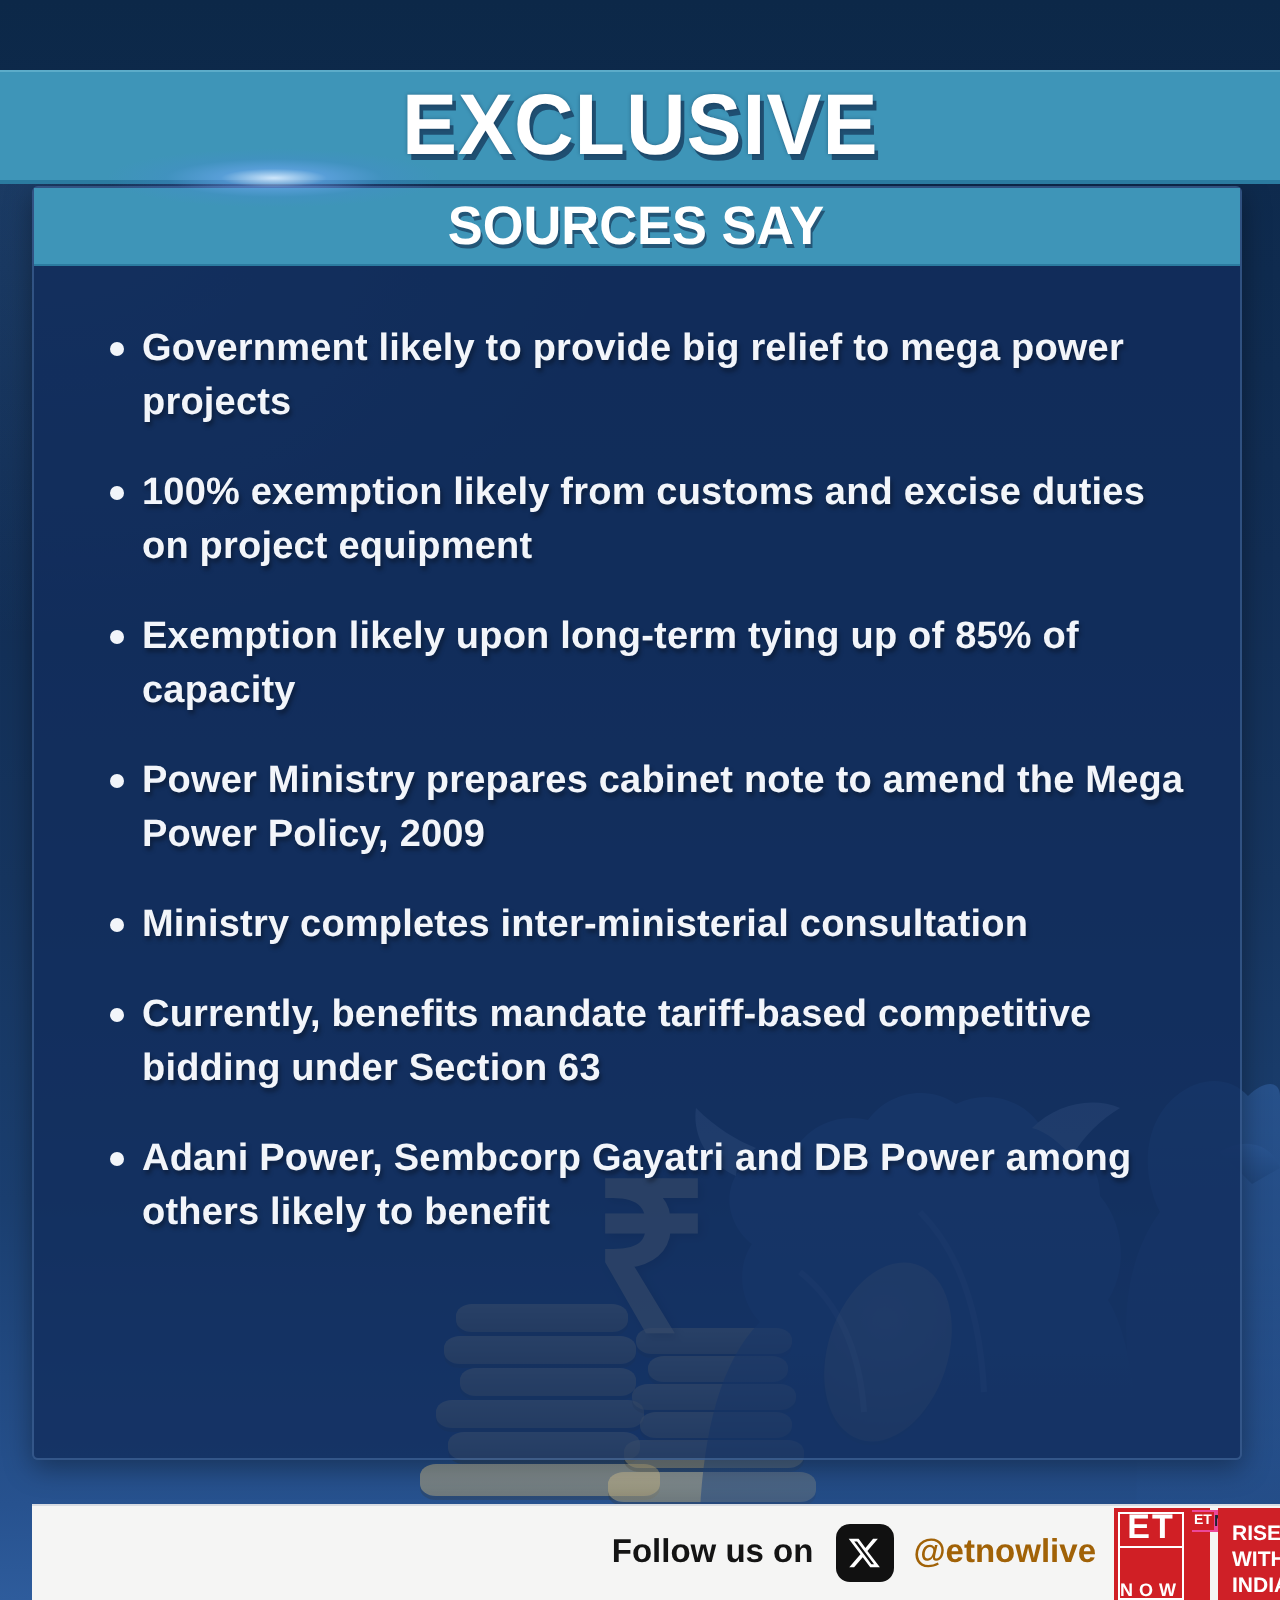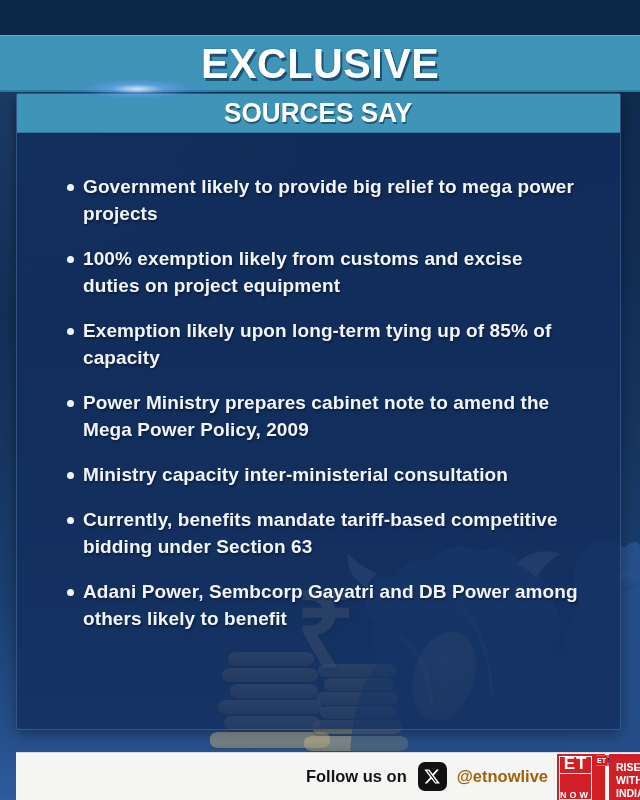--- a/index.html
+++ b/index.html
@@ -30,21 +30,21 @@
     transform:scaleX(0.96);transform-origin:center;
     text-shadow:2px 3px 0 rgba(12,34,66,0.6),0 0 2px rgba(12,34,66,0.4);}
   
   .card{position:absolute;left:16px;top:93px;width:603px;height:635px;z-index:3;
     background:rgba(17,45,92,0.8);border:1px solid rgba(130,175,230,0.28);border-radius:3px;
     box-shadow:0 4px 14px rgba(0,0,0,0.35);}
   .sources{height:38px;background:#3e95b8;border-bottom:1px solid #2b7ba0;
     display:flex;align-items:center;justify-content:center;}
   .sources h2{margin:0;color:#fff;font-size:27px;font-weight:bold;
     transform:scaleX(0.97);text-shadow:1px 2px 0 rgba(12,34,66,0.55);}
-  .bullets{list-style:none;margin:16px;padding:24px 22px 0 30px;}
+  .bullets{list-style:none;margin:4px;padding:24px 22px 0 30px;}
   .bullets li{display:flex;margin-bottom:18px;}
   .dot{flex:0 0 20px;color:#f2f5fa;font-size:19px;line-height:27px;}
   .dot::before{content:"";display:inline-block;width:7px;height:7px;border-radius:50%;
     background:#f2f5fa;margin-left:4px;vertical-align:middle;}
   .btxt{flex:1;color:#f2f5fa;font-size:19px;font-weight:bold;line-height:27px;
     letter-spacing:0.1px;text-shadow:1px 2px 2px rgba(0,0,0,0.35);}
   
   .footer{position:absolute;left:16px;bottom:0;width:100%;height:47px;z-index:5;
     background:#f5f5f4;display:flex;align-items:center;justify-content:flex-end;
     border-top:1px solid #d8dce2;margin-top:28px;}
@@ -132,21 +132,21 @@
       <li>
           <span class="dot"></span>
           <span class="btxt">Exemption likely upon long-term tying up of 85% of capacity</span>
         </li>
       <li>
           <span class="dot"></span>
           <span class="btxt">Power Ministry prepares cabinet note to amend the Mega Power Policy, 2009</span>
         </li>
       <li>
           <span class="dot"></span>
-          <span class="btxt">Ministry capacity inter-ministerial consultation</span>
+          <span class="btxt">Ministry completes inter-ministerial consultation</span>
         </li>
       <li>
           <span class="dot"></span>
           <span class="btxt">Currently, benefits mandate tariff-based competitive bidding under Section 63</span>
         </li>
       <li>
           <span class="dot"></span>
           <span class="btxt">Adani Power, Sembcorp Gayatri and DB Power among others likely to benefit</span>
         </li>
     </ul>

